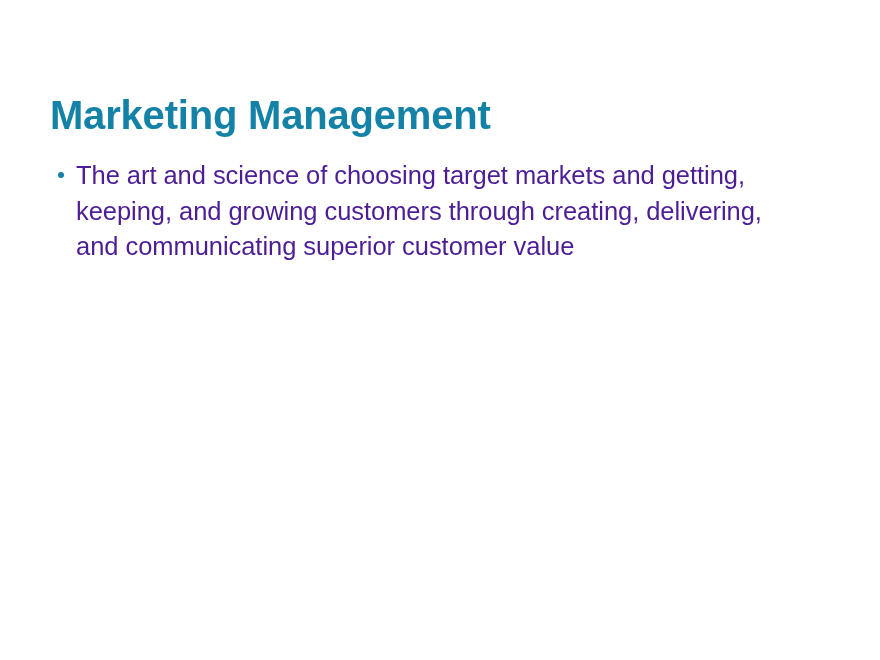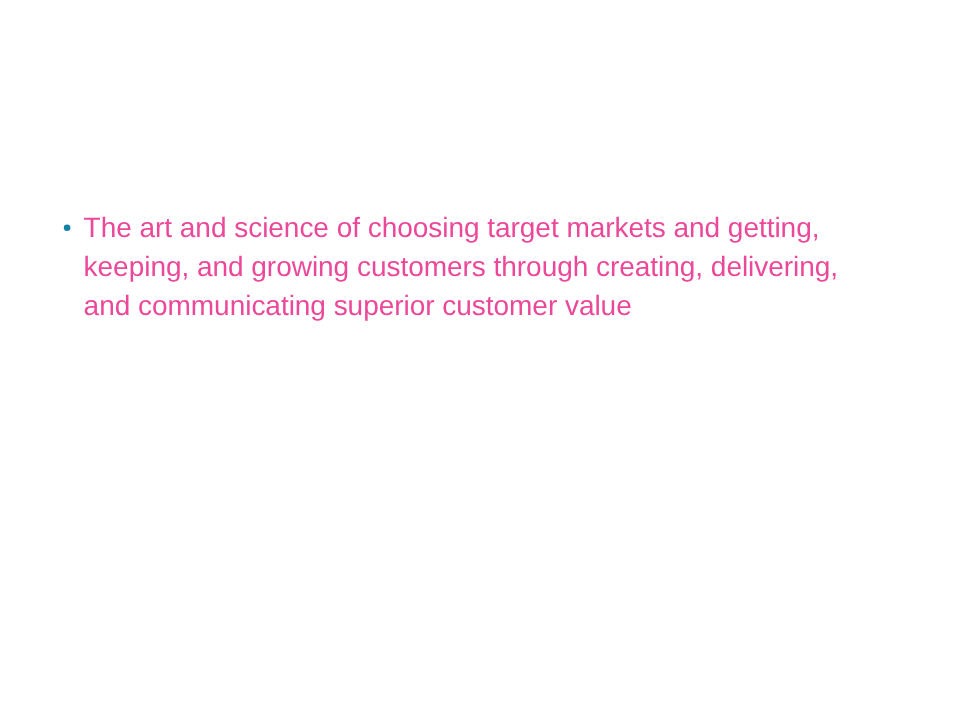--- a/index.html
+++ b/index.html
@@ -43,24 +43,23 @@
     padding: 0;
     list-style: none;
   }
 
   .bullet-item {
     position: relative;
     display: block;
     padding-left: 26px;
     font-size: 25.5px;
     line-height: 35.5px;
-    color: #ec4899;
+    color: #4c1d95;
     letter-spacing: -0.05px;
     max-width: 700px;
-    margin-top: 32px;
   }
 
   .bullet-marker {
     position: absolute;
     left: 8px;
     top: 14px;
     width: 6px;
     height: 6px;
     border-radius: 50%;
     background: #1481a6;
@@ -68,20 +67,21 @@
 
   .bullet-text {
     display: inline;
   }
 </style>
 </head>
 <body>
 
 <div class="slide">
 
+  <h1 class="slide-title">Marketing Management</h1>
 
   <ul class="body-list">
     <li class="bullet-item">
       <span class="bullet-marker"></span>
       <span class="bullet-text">The art and science of choosing target markets and getting, keeping, and growing customers through creating, delivering, and communicating superior customer value</span>
     </li>
   </ul>
 
 </div>
 

